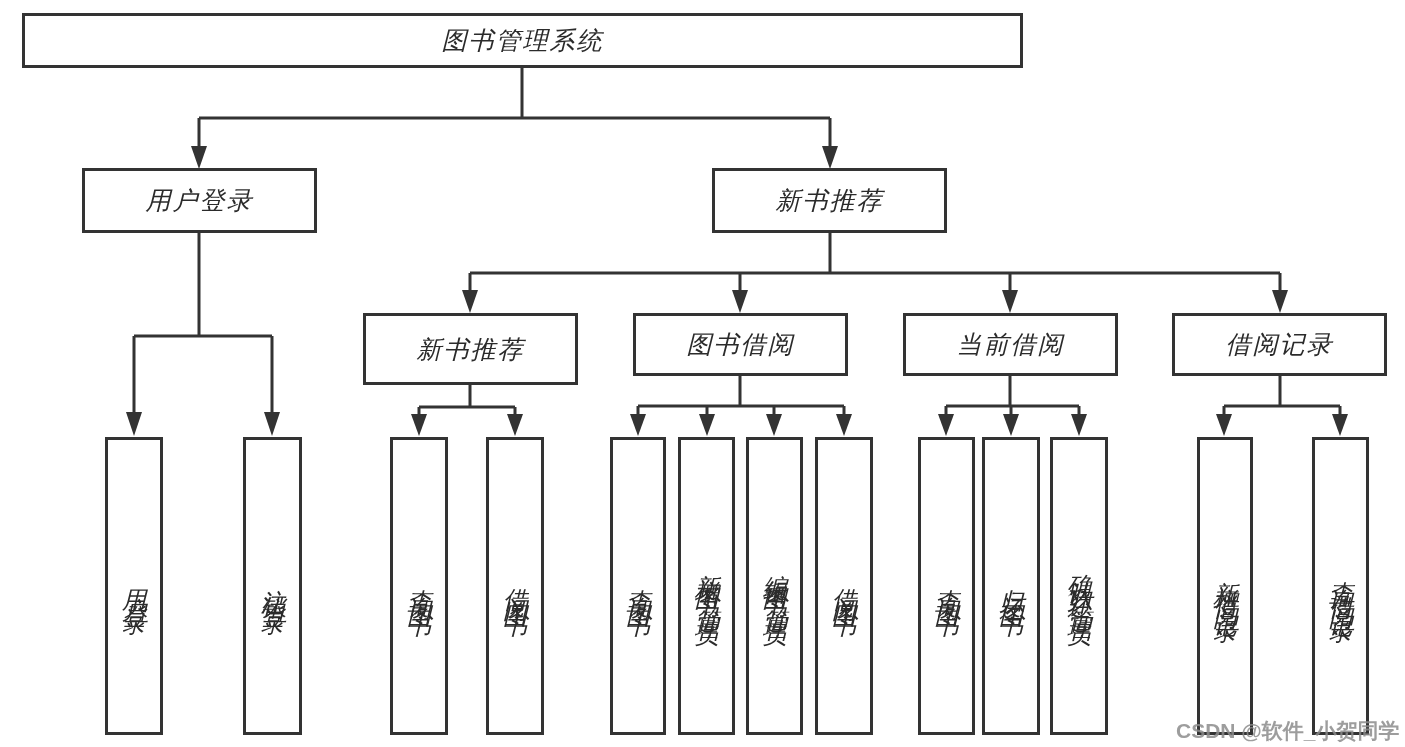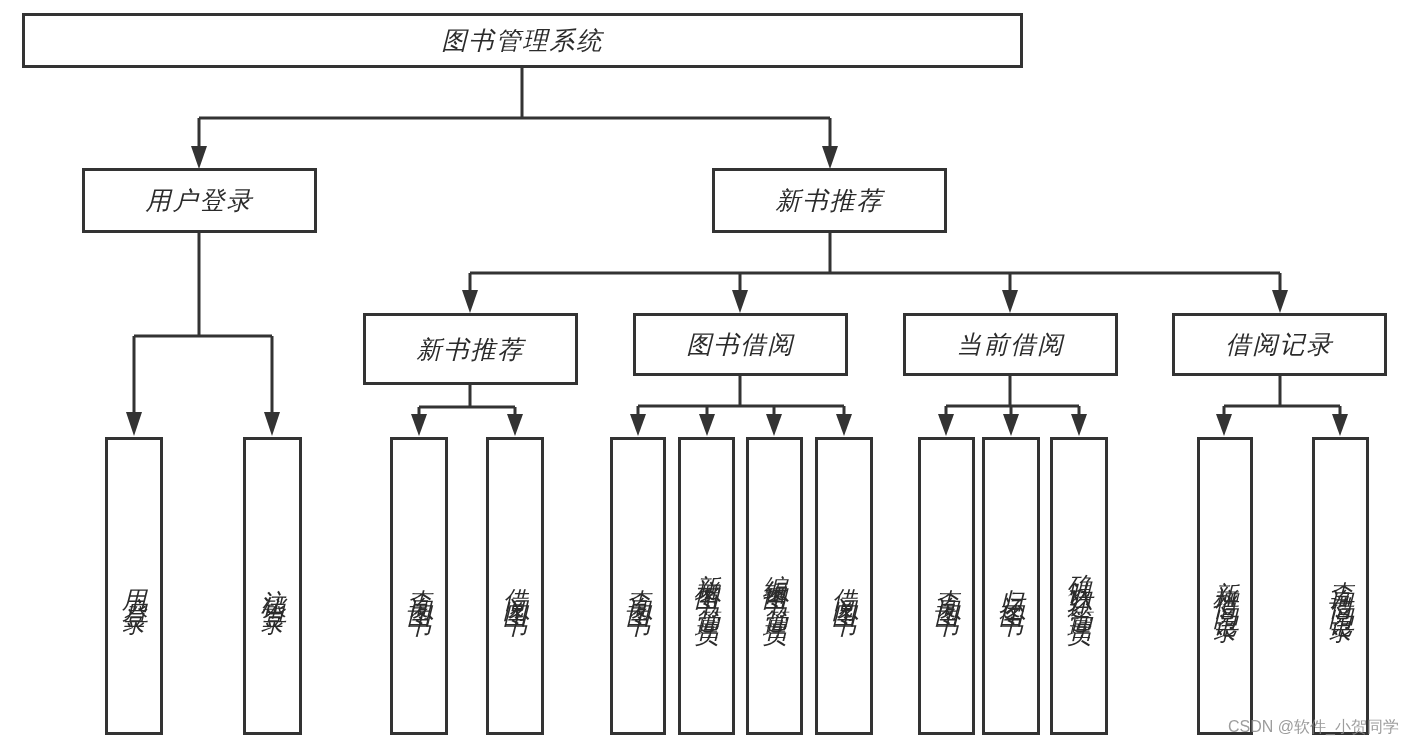--- a/index.html
+++ b/index.html
@@ -61,26 +61,27 @@
     font-size: 24px;
     letter-spacing: 8px;
     line-height: 1;
     white-space: nowrap;
   }
   .leaf .lbl.tight {
     letter-spacing: 7px;
   }
   #watermark {
     position: absolute;
-    left: 1228px;
+    left: 1176px;
     top: 717px;
-    font-size: 16px;
+    font-size: 21px;
     color: var(--watermark);
     opacity: 0.85;
     white-space: nowrap;
+    font-weight: bold;
   }
 </style>
 </head>
 <body>
 
 <div id="canvas">
 
   <svg id="wires" viewBox="0 0 1405 747" xmlns="http://www.w3.org/2000/svg">
 
     <path d="M522,68 V118 M199,118 H830 M199,118 V147 M830,118 V147"></path>

